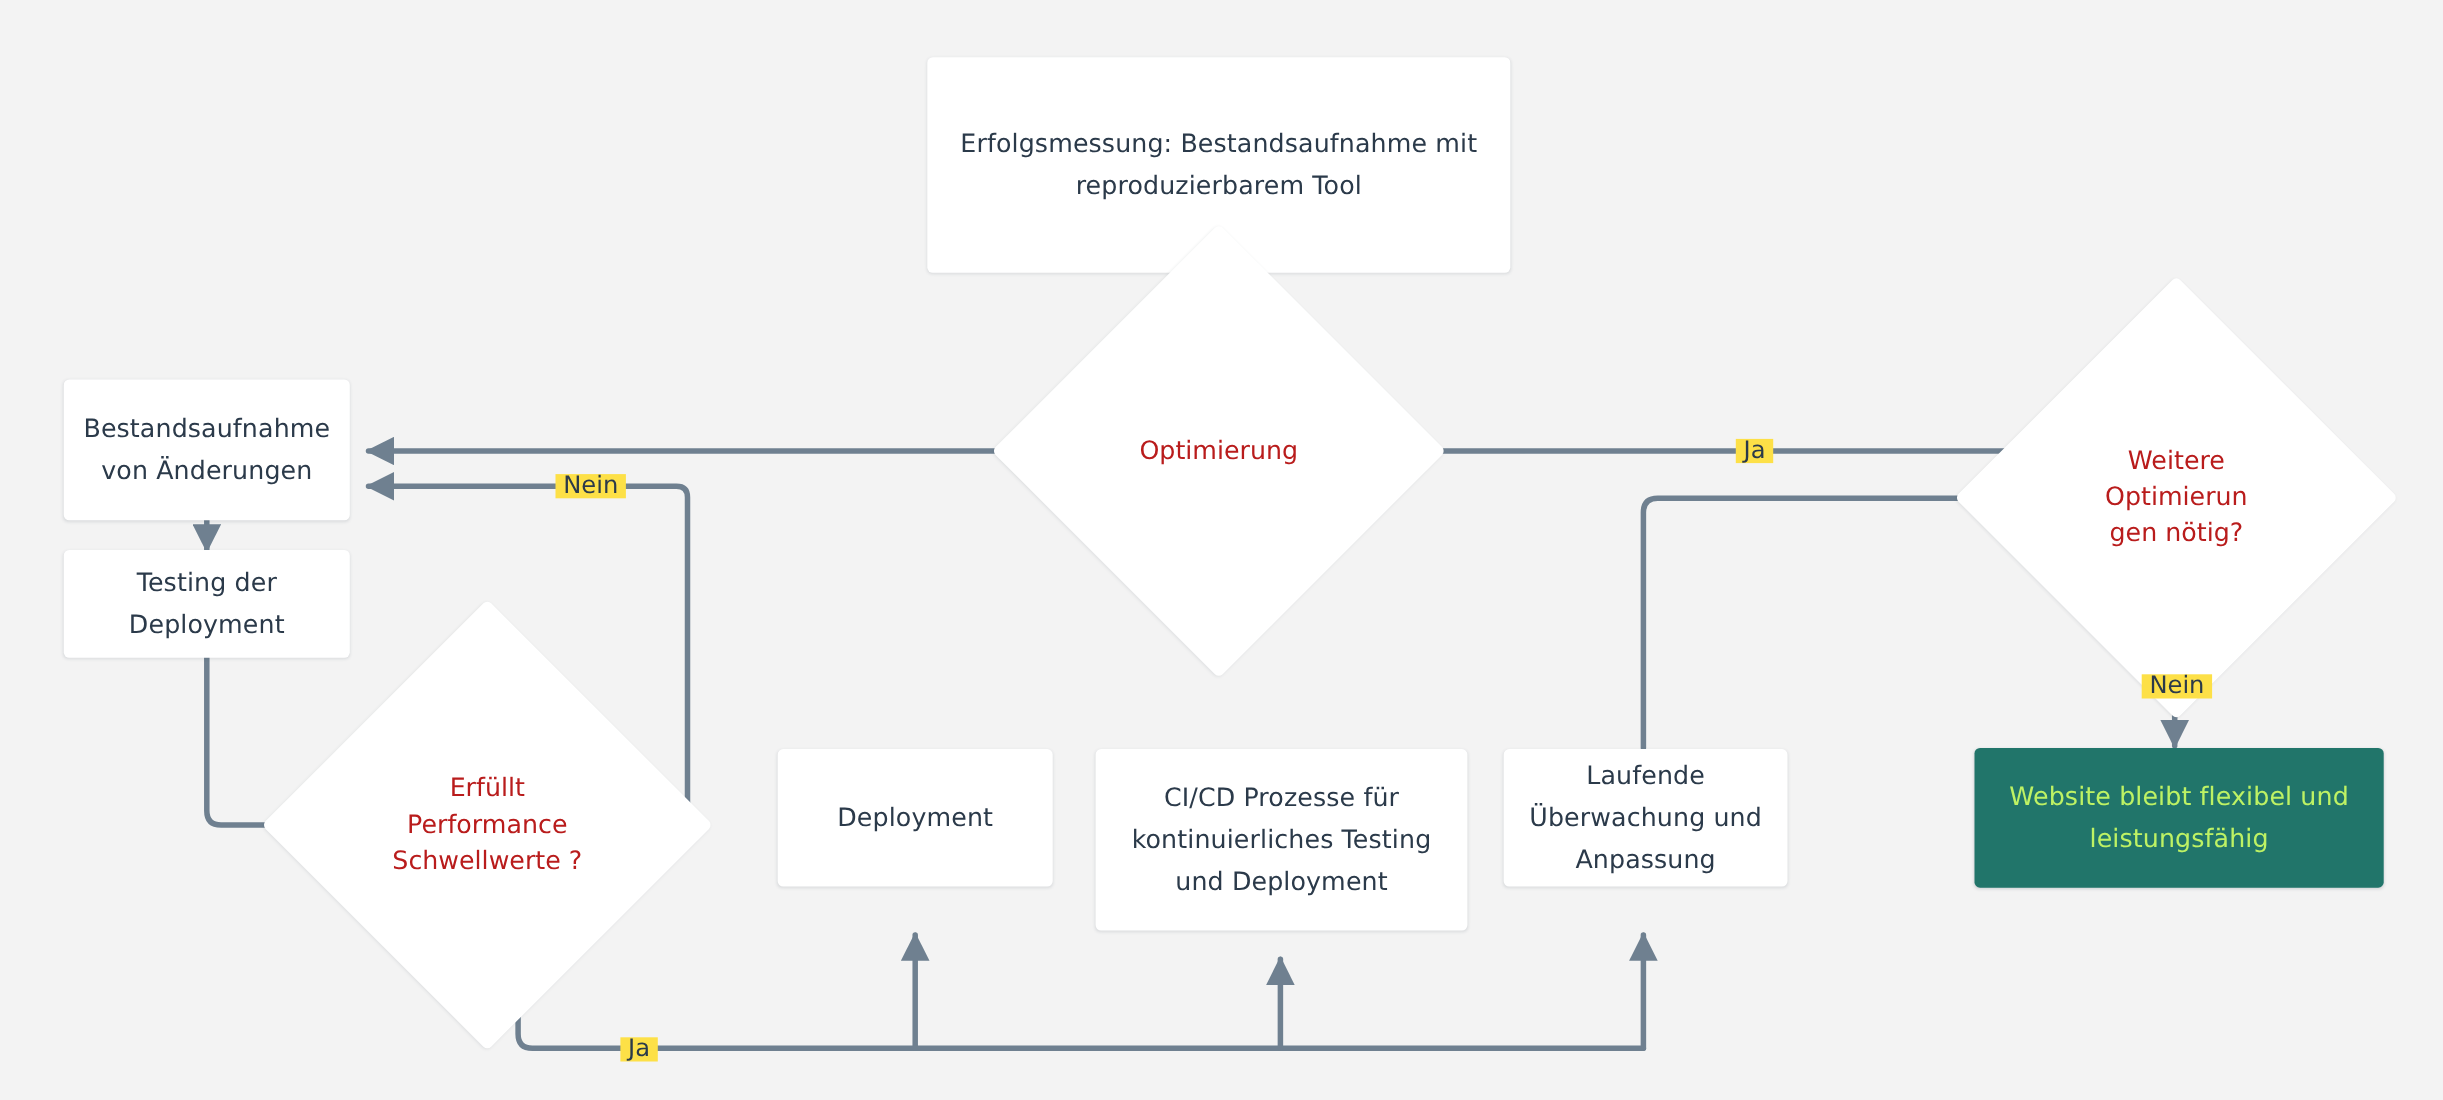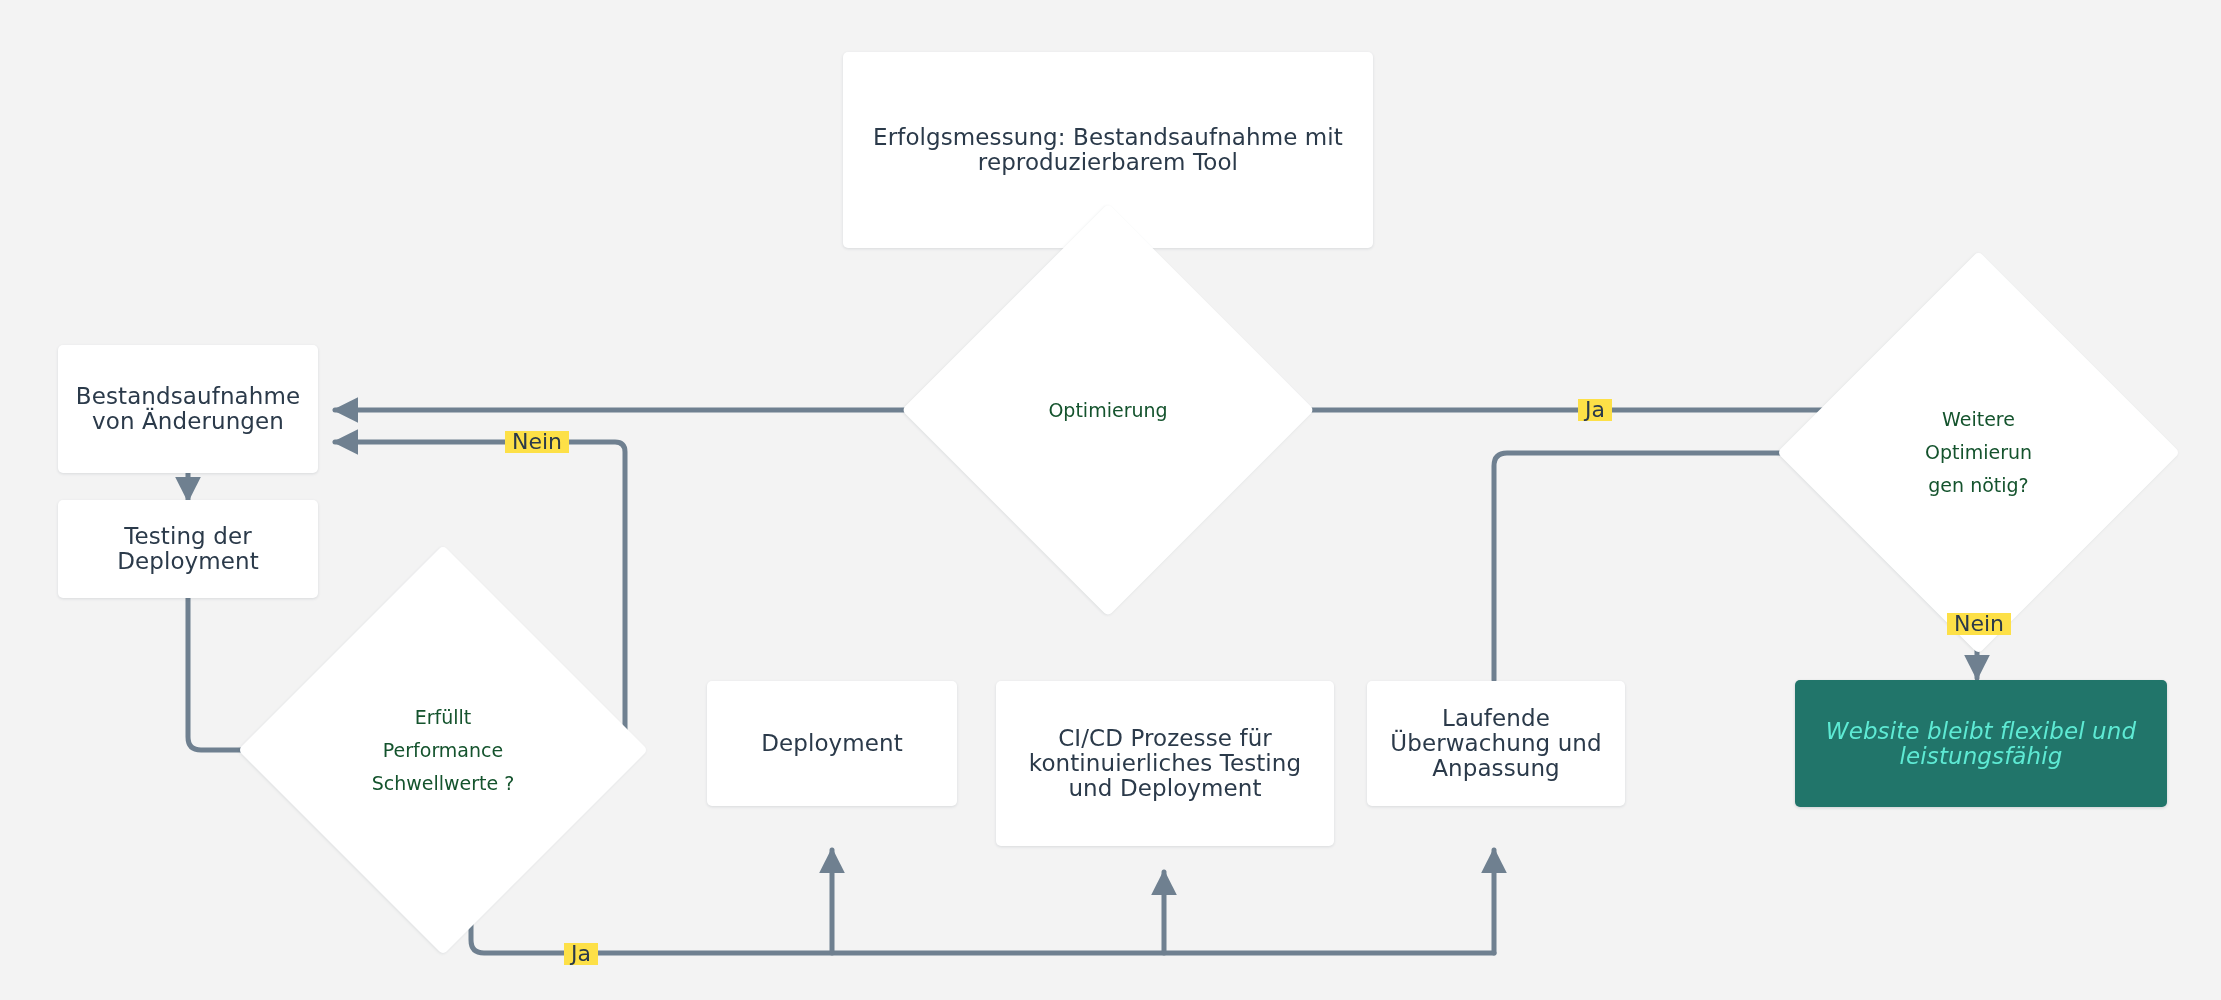--- a/index.html
+++ b/index.html
@@ -12,54 +12,53 @@
   #canvas{position:relative;width:2221px;height:1000px;}
   #edges{position:absolute;left:0;top:0;width:2221px;height:1000px;}
 
   .node{
     position:absolute;
     box-sizing:border-box;
     display:flex;align-items:center;justify-content:center;
     text-align:center;
     color:#2b3a4a;
     font-size:23px;
-    line-height:25px;
+    line-height:38px;
     letter-spacing:.1px;
   }
   .box{
     background:#ffffff;
     border-radius:5px;
     box-shadow:0 1px 3px rgba(40,55,70,.13);
     padding:10px 20px;
   }
   .box-green{
     background:#21756a;
-    color:#5eead4;
+    color:#bef264;
     border-radius:5px;
     box-shadow:0 1px 3px rgba(40,55,70,.18);
     padding:10px 22px;
-    font-style:italic;
   }
   .diamond-wrap{
     position:absolute;
     display:flex;align-items:center;justify-content:center;
   }
   .diamond-shape{
     position:absolute;left:0;top:0;width:100%;height:100%;
     background:#ffffff;
     transform:rotate(45deg);
     border-radius:5px;
     box-shadow:0 1px 3px rgba(40,55,70,.10);
   }
   .diamond-label{
     position:relative;
     z-index:2;
     text-align:center;
-    color:#14532d;
-    font-size:19px;
+    color:#b91c1c;
+    font-size:23px;
     line-height:33px;
     width:118%;
   }
   .edge-label{
     position:absolute;
     color:#2b3a4a;
     font-size:22px;
     line-height:22px;
     background:#fde047;
     padding:0 7px;

